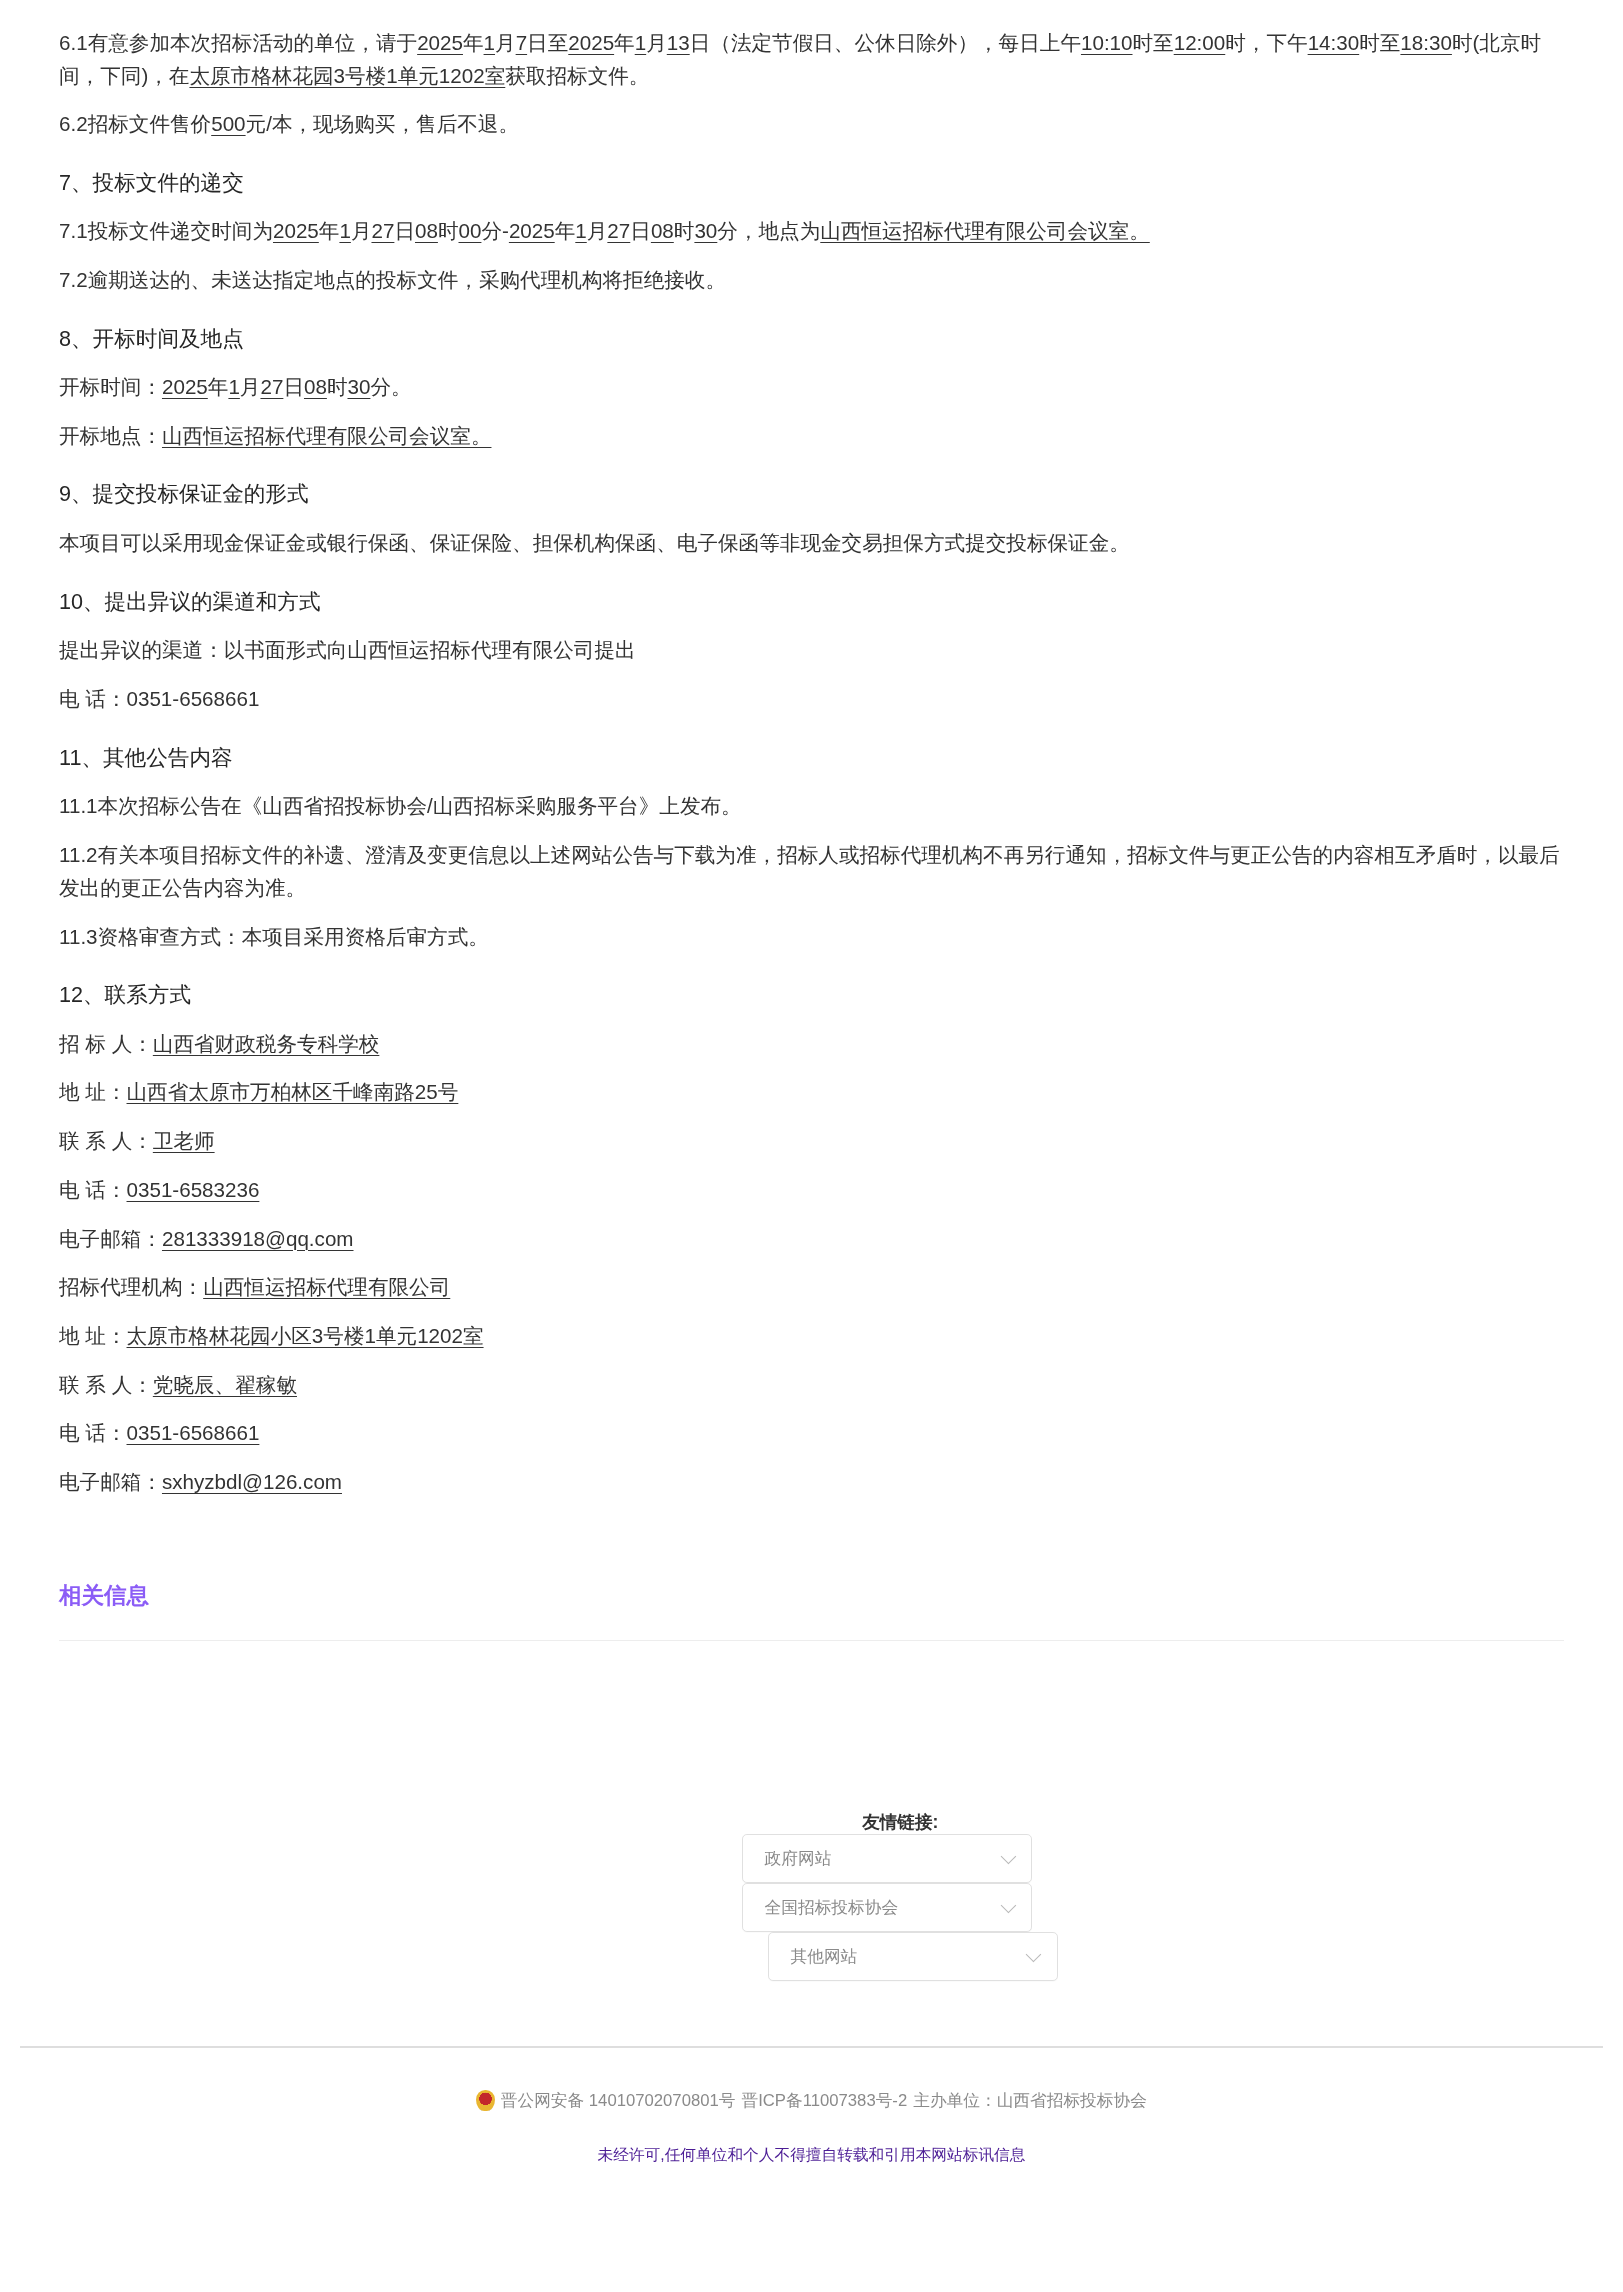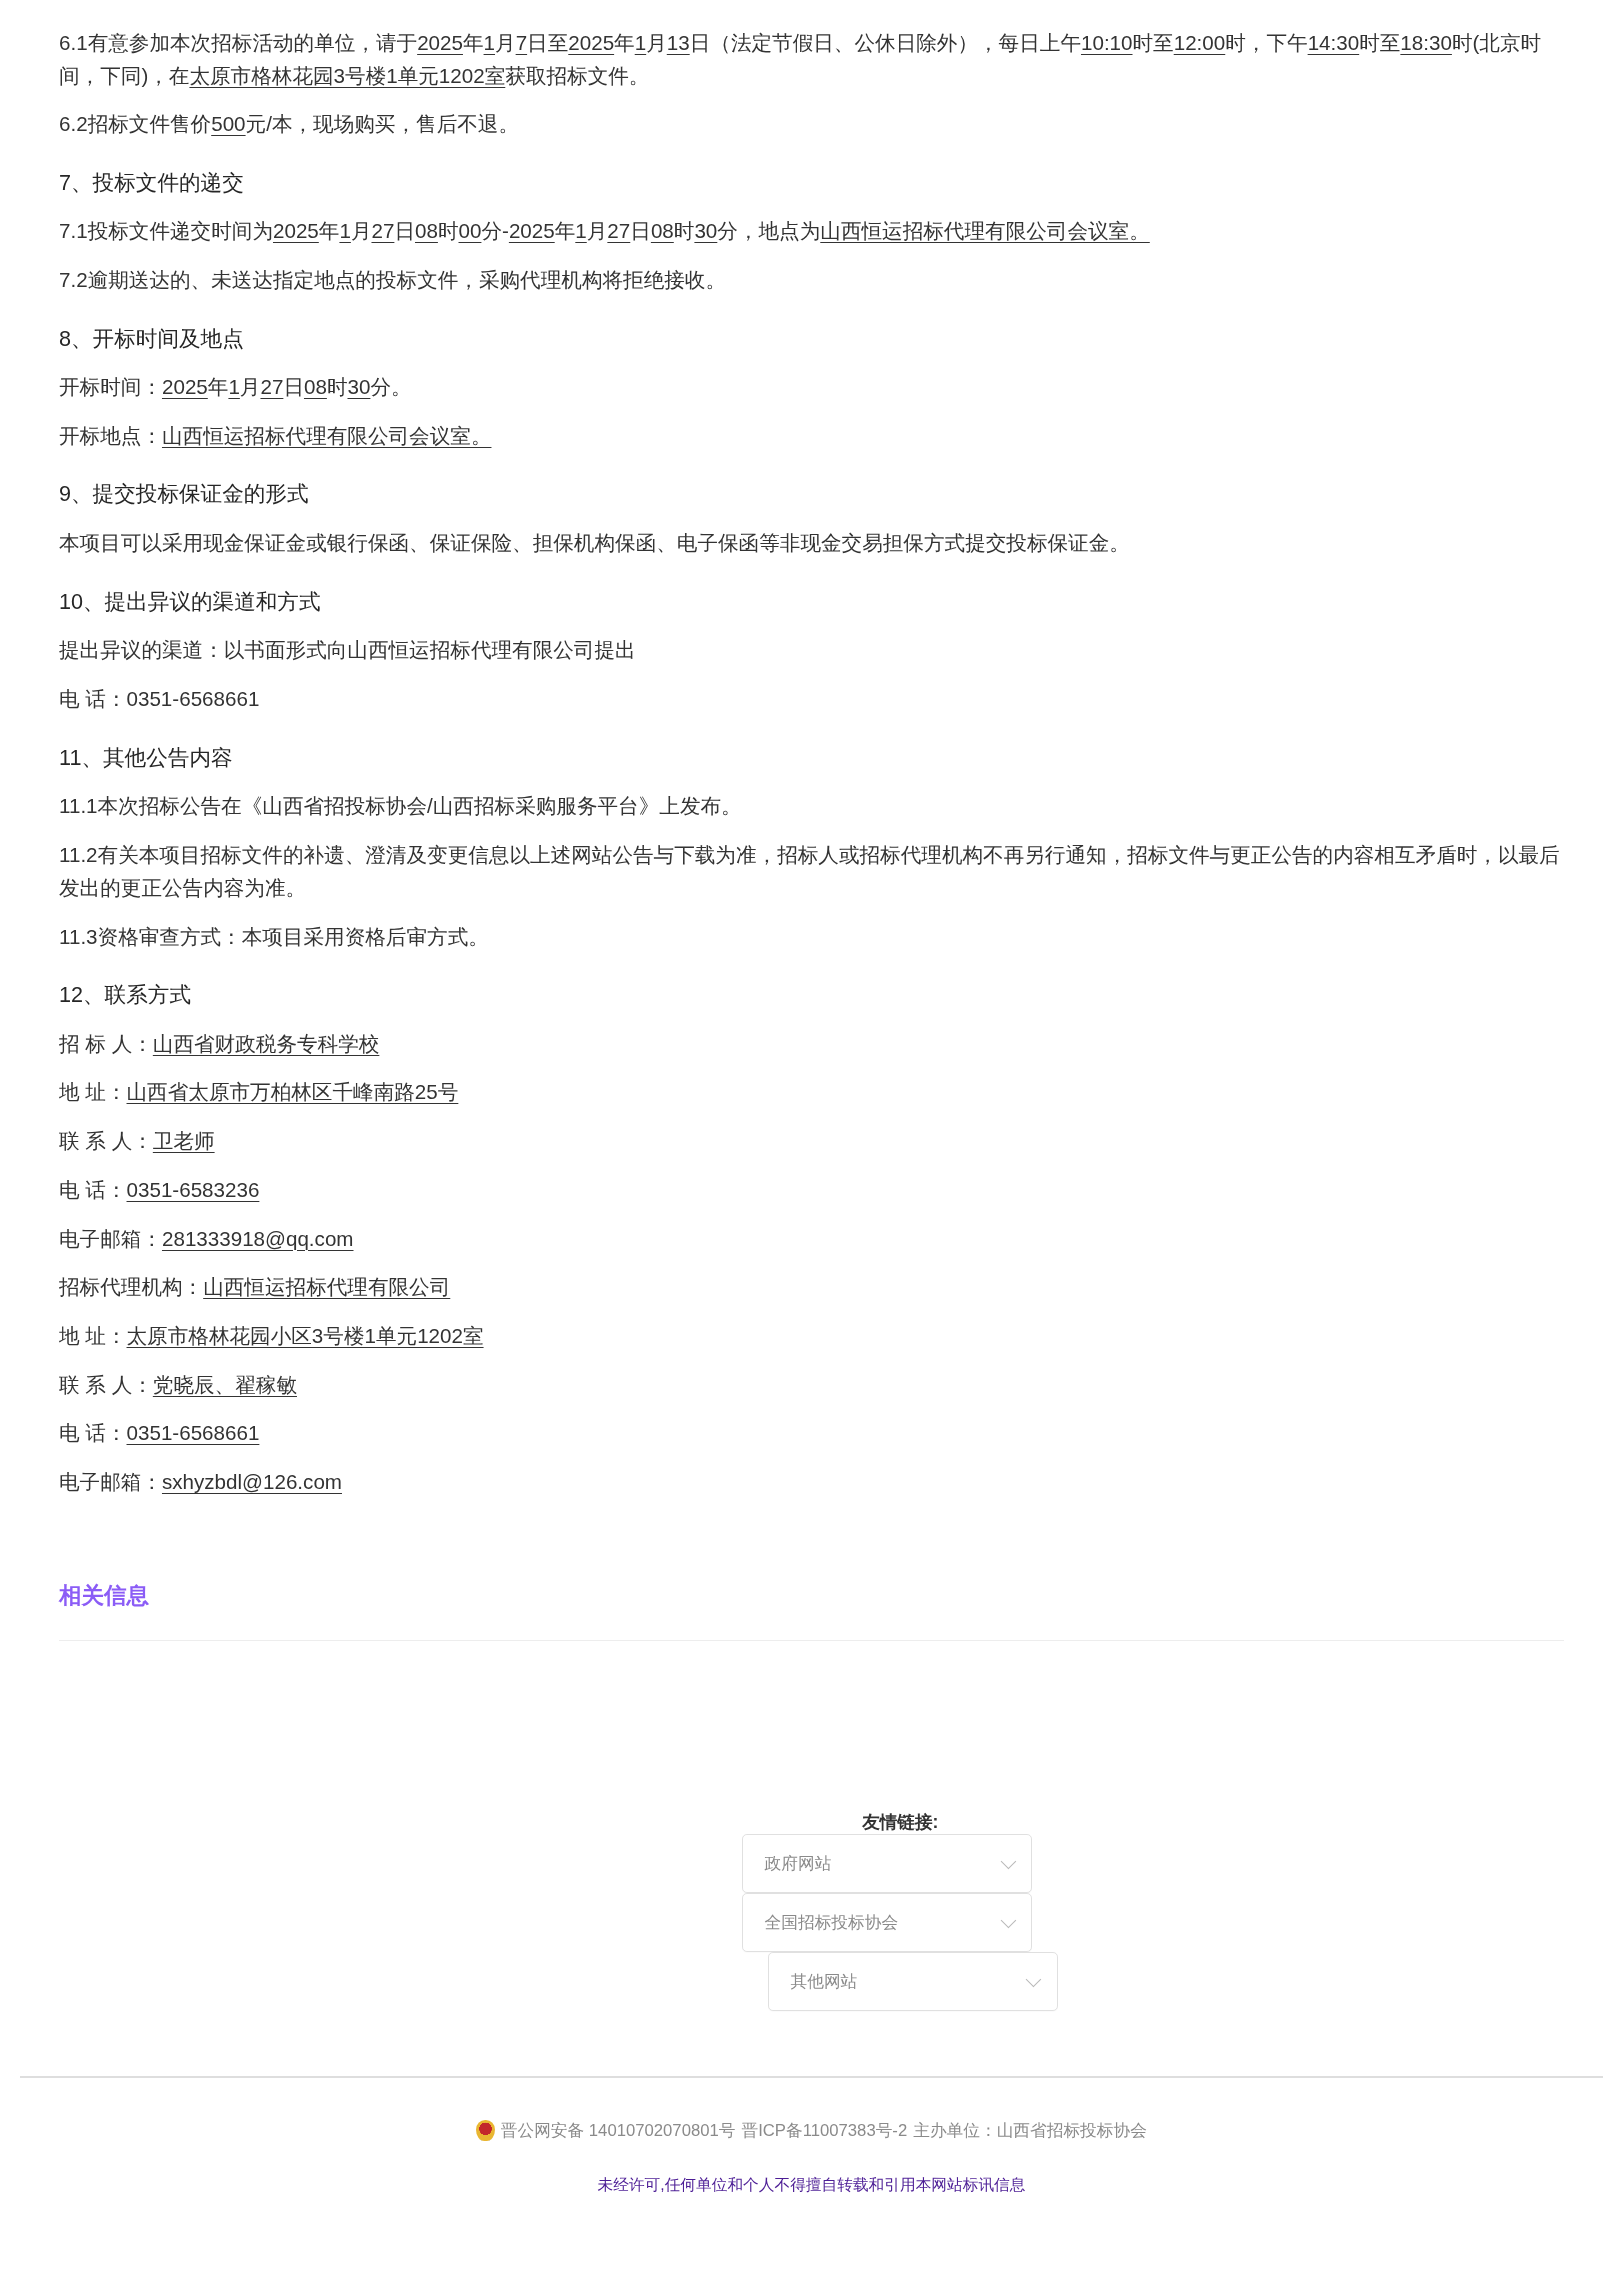--- a/index.html
+++ b/index.html
@@ -5,21 +5,21 @@
   html,body{margin:0;padding:0;background:#fff;}
   body{font-family:"Liberation Sans","DejaVu Sans",sans-serif;color:#333;}
   .page{width:1623px;height:2293px;box-sizing:border-box;padding:25.5px 59px 0 59px;overflow:hidden;background:#fff;}
   .doc p{font-size:20.6px;line-height:33px;margin:0 0 15.7px 0;color:#333;}
   .doc h3{font-size:21.6px;line-height:33px;margin:25.5px 0 15.7px 0;font-weight:normal;color:#262626;}
   .doc u{text-decoration:underline;text-underline-offset:3.9px;text-decoration-thickness:1px;margin-top:44px;}
   .related-title{font-size:22.5px;font-weight:bold;margin-top:82px;margin-bottom:0;}
   .divider-1{border:0;border-top:1px solid #ededed;margin:29px 0 0 0;}
   .links-row{margin-top:169px;display:flex;align-items:center;margin-left:202px;flex-direction:column;}
   .links-label{font-size:17.6px;font-weight:600;color:#333;margin-right:24.5px;white-space:nowrap;}
-  .select-box{width:290px;height:59px;border:1px solid #e0e0e0;border-radius:4.9px;background:#fff;display:flex;align-items:center;justify-content:space-between;padding:0 19.6px 0 21.6px;box-sizing:border-box;margin-right:51px;cursor:pointer;box-shadow:0 1px 1px rgba(0,0,0,0.02);}
+  .select-box{width:290px;height:49px;border:1px solid #e0e0e0;border-radius:4.9px;background:#fff;display:flex;align-items:center;justify-content:space-between;padding:0 19.6px 0 21.6px;box-sizing:border-box;margin-right:51px;cursor:pointer;box-shadow:0 1px 1px rgba(0,0,0,0.02);}
   .select-box:last-child{margin-right:0;padding-left:22px;}
   .select-value{font-size:16.7px;color:#8a8a8a;}
   .chevron{width:9.8px;height:9.8px;border-right:1.5px solid #b9b9b9;border-bottom:1.5px solid #b9b9b9;transform:rotate(45deg) translateY(-2.9px);flex:0 0 auto;}
   .divider-2{border:0;border-top:2px solid #dedede;margin:65px -39px 0 -39px;}
   .footer{text-align:center;}
   .footer-line1{margin-top:41px;display:flex;justify-content:center;align-items:center;gap:6px;font-size:16.7px;}
   .footer-line1 span{white-space:nowrap;}
   .badge{display:inline-block;width:18.6px;height:21.6px;border-radius:50% 50% 46% 46%/46% 46% 54% 54%;background:radial-gradient(circle at 50% 42%,#c3272b 0 40%,#e9b631 41% 78%,#a8811f 79% 100%);flex:0 0 auto;}
   .footer-line2{margin-top:33px;font-size:15.7px;}
 </style>

